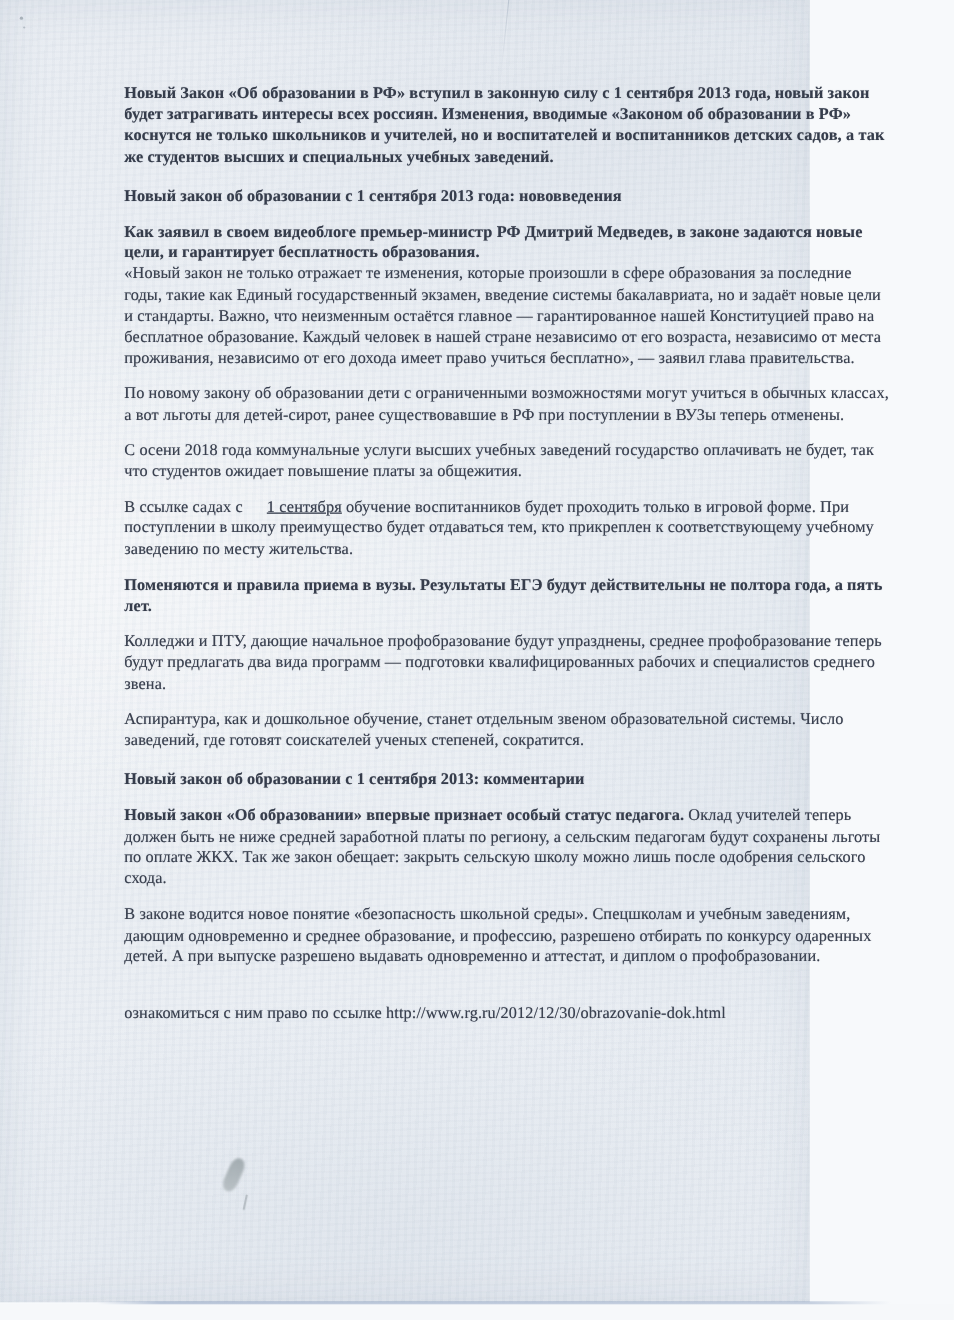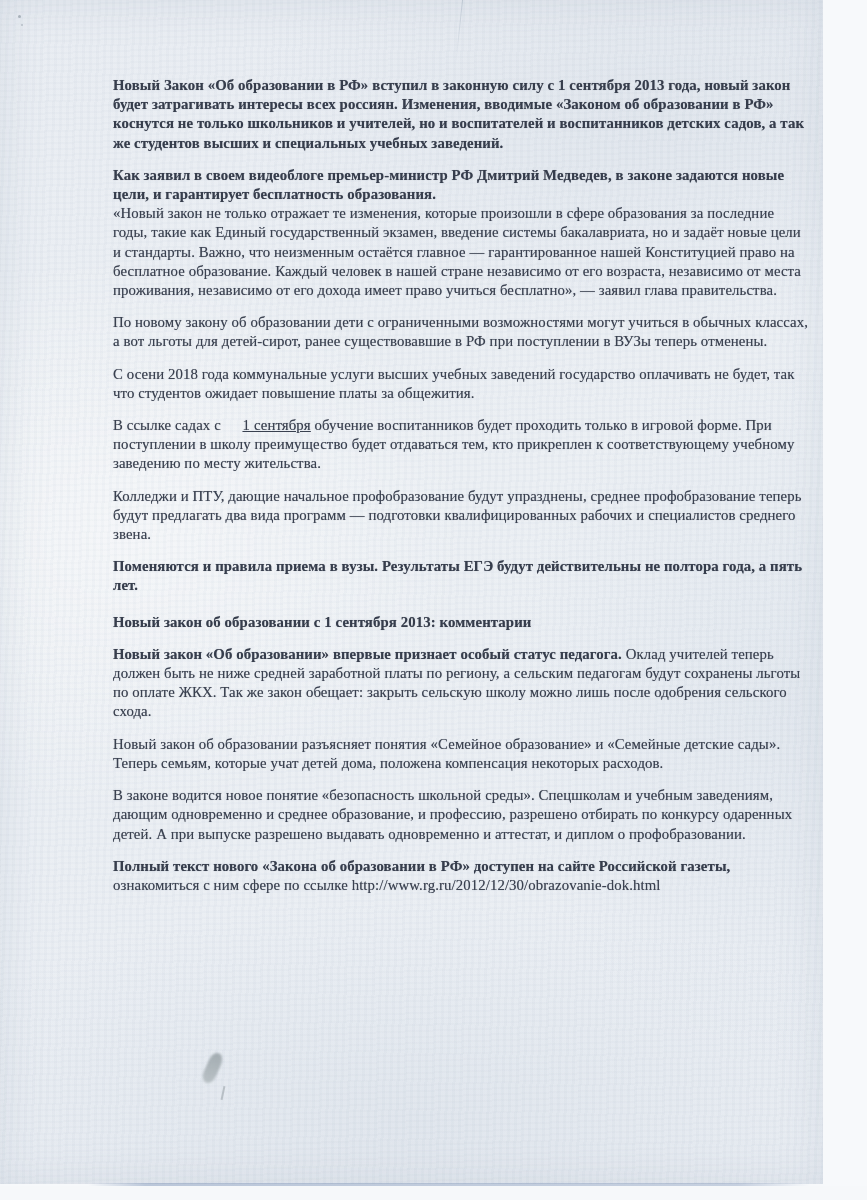--- a/index.html
+++ b/index.html
@@ -12,21 +12,21 @@
     overflow: hidden;
     position: relative;
     background: #f7f9fb;
     font-family: "Liberation Serif", "DejaVu Serif", serif;
   }
   
   .page {
     position: absolute;
     left: 0;
     top: 0;
-    width: 823px;
+    width: 736px;
     height: 1184px;
     background:
       radial-gradient(ellipse 600px 300px at 80% 10%, rgba(205,214,224,0.35), rgba(205,214,224,0) 70%),
       radial-gradient(ellipse 500px 400px at 15% 45%, rgba(255,255,255,0.5), rgba(255,255,255,0) 70%),
       radial-gradient(ellipse 700px 300px at 50% 95%, rgba(198,209,220,0.30), rgba(198,209,220,0) 75%),
       radial-gradient(ellipse 400px 500px at 95% 60%, rgba(202,212,223,0.28), rgba(202,212,223,0) 70%),
       linear-gradient(180deg, #e7ebf1 0%, #eaeef3 40%, #e8ecf2 100%);
     box-shadow: inset 0 0 40px rgba(160,175,192,0.25);
   }
   
@@ -129,29 +129,30 @@
 </style>
 </head>
 <body>
 
 <div class="page">
   <div class="crease"></div>
   <div class="speck speck-1"></div>
   <div class="speck speck-2"></div>
   <div class="doc">
       <div class="para"><span class="b">Новый Закон «Об образовании в РФ» вступил в законную силу с 1 сентября 2013 года, новый закон будет затрагивать интересы всех россиян. Изменения, вводимые «Законом об образовании в РФ» коснутся не только школьников и учителей, но и воспитателей и воспитанников детских садов, а так же студентов высших и специальных учебных заведений.</span></div>
+      <div class="para heading"><span class="b">Новый закон об образовании с 1 сентября 2013 года: нововведения</span></div>
       <div class="para"><span class="b">Как заявил в своем видеоблоге премьер-министр РФ Дмитрий Медведев, в законе задаются новые цели, и гарантирует бесплатность образования.</span><br><span>«Новый закон не только отражает те изменения, которые произошли в сфере образования за последние годы, такие как Единый государственный экзамен, введение системы бакалавриата, но и задаёт новые цели и стандарты. Важно, что неизменным остаётся главное — гарантированное нашей Конституцией право на бесплатное образование. Каждый человек в нашей стране независимо от его возраста, независимо от места проживания, независимо от его дохода имеет право учиться бесплатно», — заявил глава правительства.</span></div>
       <div class="para"><span>По новому закону об образовании дети с ограниченными возможностями могут учиться в обычных классах, а вот льготы для детей-сирот, ранее существовавшие в РФ при поступлении в ВУЗы теперь отменены.</span></div>
       <div class="para"><span>С осени 2018 года коммунальные услуги высших учебных заведений государство оплачивать не будет, так что студентов ожидает повышение платы за общежития.</span></div>
       <div class="para"><span>В ссылке садах с </span><span class="u">1 сентября</span><span> обучение воспитанников будет проходить только в игровой форме. При поступлении в школу преимущество будет отдаваться тем, кто прикреплен к соответствующему учебному заведению по месту жительства.</span></div>
+      <div class="para"><span class="b">Поменяются и правила приема в вузы. Результаты ЕГЭ будут действительны не полтора года, а пять лет.</span></div>
       <div class="para"><span>Колледжи и ПТУ, дающие начальное профобразование будут упразднены, среднее профобразование теперь будут предлагать два вида программ — подготовки квалифицированных рабочих и специалистов среднего звена.</span></div>
-      <div class="para"><span class="b">Поменяются и правила приема в вузы. Результаты ЕГЭ будут действительны не полтора года, а пять лет.</span></div>
+      <div class="para"><span>Аспирантура, как и дошкольное обучение, станет отдельным звеном образовательной системы. Число заведений, где готовят соискателей ученых степеней, сократится.</span></div>
       <div class="para heading"><span class="b">Новый закон об образовании с 1 сентября 2013: комментарии</span></div>
       <div class="para"><span class="b">Новый закон «Об образовании» впервые признает особый статус педагога.</span><span> Оклад учителей теперь должен быть не ниже средней заработной платы по региону, а сельским педагогам будут сохранены льготы по оплате ЖКХ. Так же закон обещает: закрыть сельскую школу можно лишь после одобрения сельского схода.</span></div>
-      <div class="para"><span>Новый закон об образовании разъясняет понятия «Семейное образование» и «Семейные детские сады». Теперь семьям, которые учат детей дома, положена компенсация некоторых расходов.</span></div>
       <div class="para"><span>В законе водится новое понятие «безопасность школьной среды». Спецшколам и учебным заведениям, дающим одновременно и среднее образование, и профессию, разрешено отбирать по конкурсу одаренных детей. А при выпуске разрешено выдавать одновременно и аттестат, и диплом о профобразовании.</span></div>
-      <div class="para"><span class="b">Полный текст нового «Закона об образовании в РФ» доступен на сайте Российской газеты,</span><br><span>ознакомиться с ним сфере по ссылке </span><span>http://www.rg.ru/2012/12/30/obrazovanie-dok.html</span></div>
+      <div class="para"><br><span>ознакомиться с ним право по ссылке </span><span>http://www.rg.ru/2012/12/30/obrazovanie-dok.html</span></div>
     </div>
   <div class="smudge"></div>
   <div class="smudge-tail"></div>
 </div>
 <div class="page-edge-line"></div>
 <div class="below-strip"></div>
 
 </body></html>

